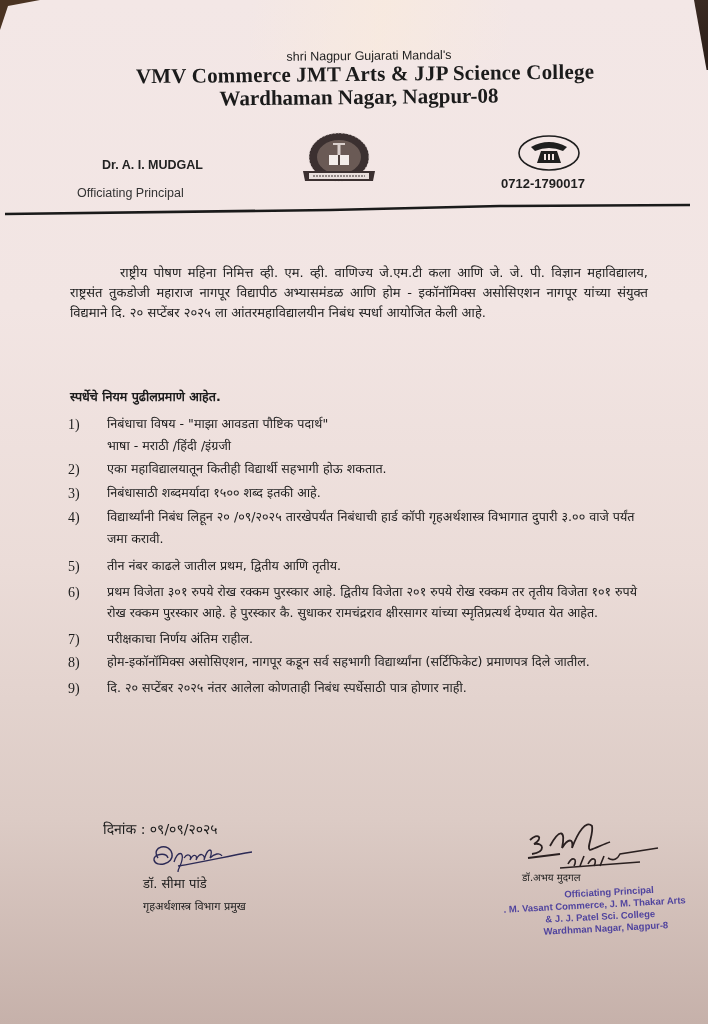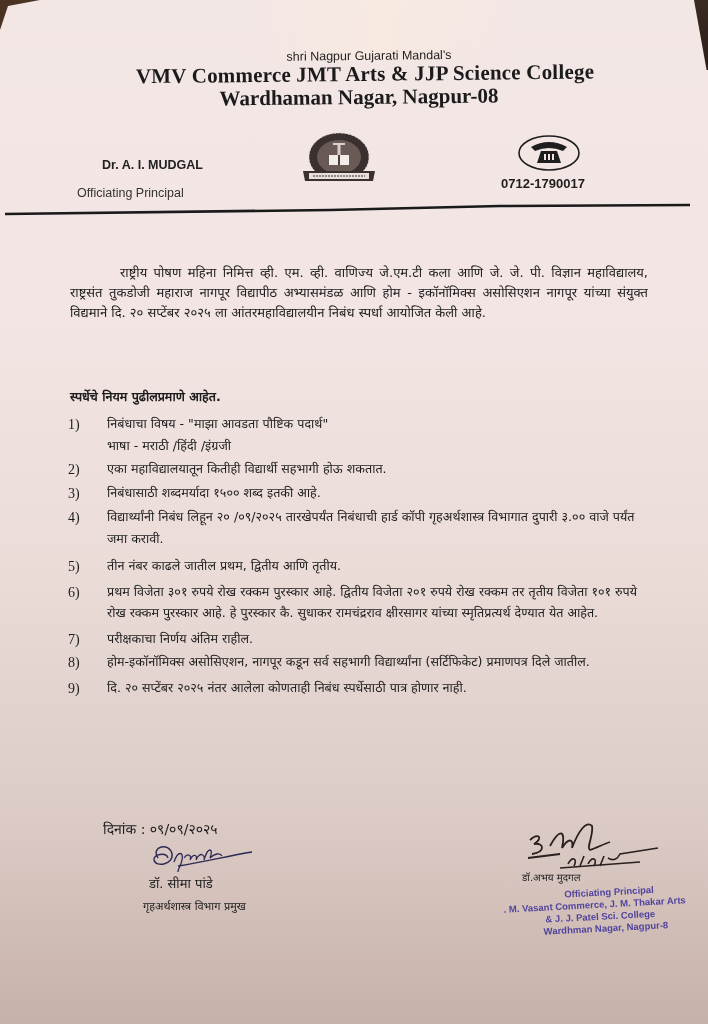--- a/index.html
+++ b/index.html
@@ -182,21 +182,20 @@
     }
     .sig-pande {
       position: absolute;
       left: 148px; top: 838px;
       width: 110px; height: 40px;
     }
     .hod-name {
       position: absolute;
       left: 143px; top: 874px;
       font-size: 13px;
-      margin-left: 6px;
     }
     .hod-title {
       position: absolute;
       left: 143px; top: 898px;
       font-size: 11px;
     }
     .sig-principal {
       position: absolute;
       left: 520px; top: 818px;
       width: 150px; height: 64px;

